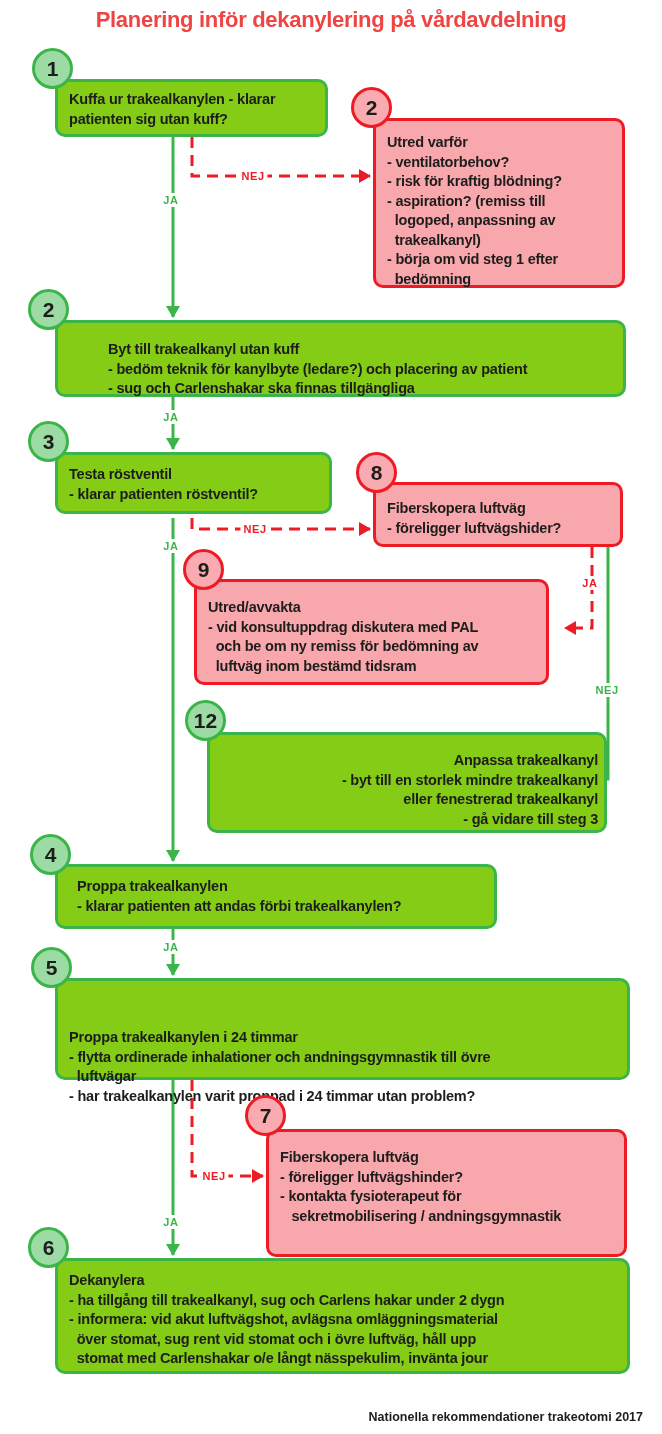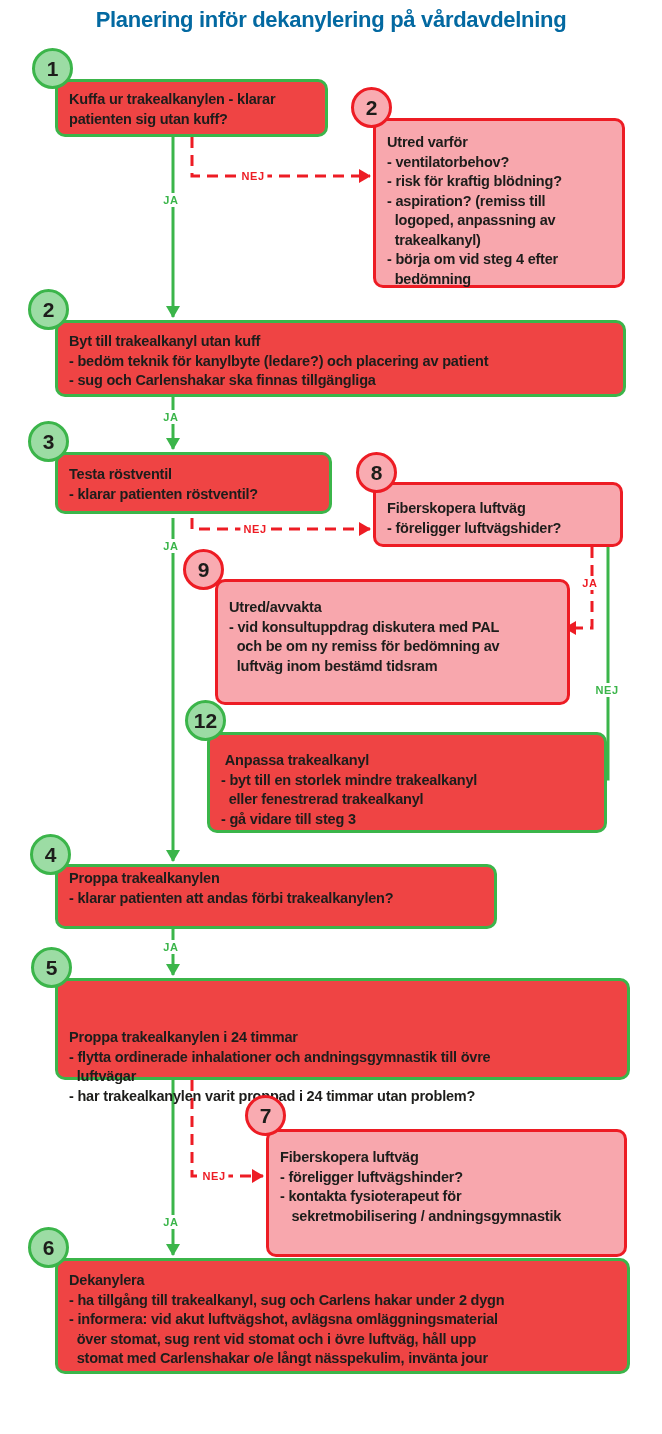--- a/index.html
+++ b/index.html
@@ -11,31 +11,31 @@
     font-family: "Liberation Sans", sans-serif;
     overflow: hidden;
   }
   .title {
     position: absolute;
     left: 0; top: 7px; width: 662px;
     text-align: center;
     font-size: 22px;
     font-weight: bold;
     letter-spacing: -0.3px;
-    color: #0369a1;
+    color: #ef4444;
   }
   svg.wires { position: absolute; left: 0; top: 0; z-index: 1; }
   .box {
     position: absolute;
     box-sizing: border-box;
     border-radius: 10px;
     border: 3px solid;
     z-index: 2;
   }
-  .box.green { background: #ef4444; border-color: #3bb54a; }
+  .box.green { background: #84cc16; border-color: #3bb54a; }
   .box.red   { background: #f8a7ad; border-color: #ed1c24; }
   .box-text {
     font-size: 14.5px;
     line-height: 19.5px;
     font-weight: bold;
     color: #1d1d1b;
     letter-spacing: -0.2px;
     white-space: pre-wrap;
     padding-left: 11px;
     padding-right: 6px;
@@ -116,29 +116,29 @@
     <span>1</span>
   </div>
 
   <div class="box red" style="left:373px; top:118px; width:252px; height:170px;">
     <div class="box-text" style="padding-top:12px;">Utred varför
 - ventilatorbehov?
 - risk för kraftig blödning?
 - aspiration? (remiss till
   logoped, anpassning av
   trakealkanyl)
-- börja om vid steg 4 efter
+- börja om vid steg 1 efter
   bedömning</div>
   </div>
   <div class="circle red" style="left:351px; top:87px;">
     <span>2</span>
   </div>
 
   <div class="box green" style="left:55px; top:320px; width:571px; height:77px;">
-    <div class="box-text" style="padding-top:9px;">Byt till trakealkanyl utan kuff
+    <div class="box-text" style="padding-top:17px;margin-left:39px;">Byt till trakealkanyl utan kuff
 - bedöm teknik för kanylbyte (ledare?) och placering av patient
 - sug och Carlenshakar ska finnas tillgängliga</div>
   </div>
   <div class="circle green" style="left:28px; top:289px;">
     <span>2</span>
   </div>
 
   <div class="box green" style="left:55px; top:452px; width:277px; height:62px;">
     <div class="box-text" style="padding-top:10px;">Testa röstventil
 - klarar patienten röstventil?</div>
@@ -148,42 +148,42 @@
   </div>
 
   <div class="box red" style="left:373px; top:482px; width:250px; height:65px;">
     <div class="box-text" style="padding-top:14px;">Fiberskopera luftväg
 - föreligger luftvägshider?</div>
   </div>
   <div class="circle red" style="left:356px; top:452px;">
     <span>8</span>
   </div>
 
-  <div class="box red" style="left:215px; top:579px; width:355px; height:126px;">
+  <div class="box red" style="left:194px; top:579px; width:355px; height:106px;">
     <div class="box-text" style="padding-top:16px;">Utred/avvakta
 - vid konsultuppdrag diskutera med PAL
   och be om ny remiss för bedömning av
   luftväg inom bestämd tidsram</div>
   </div>
   <div class="circle red" style="left:183px; top:549px;">
     <span>9</span>
   </div>
 
-  <div class="box green" style="left:207px; top:732px; width:400px; height:101px;">
+  <div class="box green" style="left:207px; top:732px; width:400px; height:101px;text-align:right;">
     <div class="box-text" style="padding-top:16px;"> Anpassa trakealkanyl
 - byt till en storlek mindre trakealkanyl
   eller fenestrerad trakealkanyl
 - gå vidare till steg 3</div>
   </div>
   <div class="circle green" style="left:185px; top:700px;">
     <span>12</span>
   </div>
 
   <div class="box green" style="left:55px; top:864px; width:442px; height:65px;">
-    <div class="box-text" style="padding-top:2px;">Proppa trakealkanylen
+    <div class="box-text" style="padding-top:10px;margin-left:8px;">Proppa trakealkanylen
 - klarar patienten att andas förbi trakealkanylen?</div>
   </div>
   <div class="circle green" style="left:30px; top:834px;">
     <span>4</span>
   </div>
 
   <div class="box green" style="left:55px; top:978px; width:575px; height:102px;">
     <div class="box-text" style="padding-top:12px;margin-top:35px;">Proppa trakealkanylen i 24 timmar
 - flytta ordinerade inhalationer och andningsgymnastik till övre
   luftvägar
@@ -218,14 +218,15 @@
   <div class="lbl r" style="left:253px; top:176px;">NEJ</div>
   <div class="lbl g" style="left:171px; top:417px;">JA</div>
   <div class="lbl g" style="left:171px; top:546px;">JA</div>
   <div class="lbl r" style="left:255px; top:529px;">NEJ</div>
   <div class="lbl r" style="left:590px; top:583px;">JA</div>
   <div class="lbl g" style="left:607px; top:690px;">NEJ</div>
   <div class="lbl g" style="left:171px; top:947px;">JA</div>
   <div class="lbl g" style="left:171px; top:1222px;">JA</div>
   <div class="lbl r" style="left:214px; top:1176px;">NEJ</div>
 
+  <div class="footer">Nationella rekommendationer trakeotomi 2017</div>
 
 </div>
 
 </body></html>

